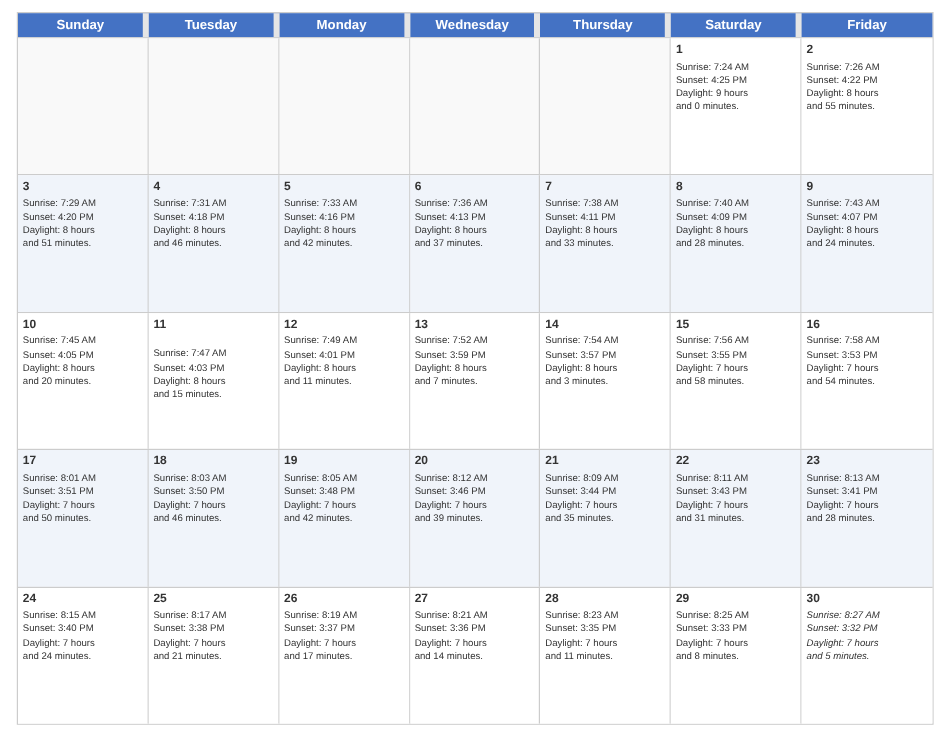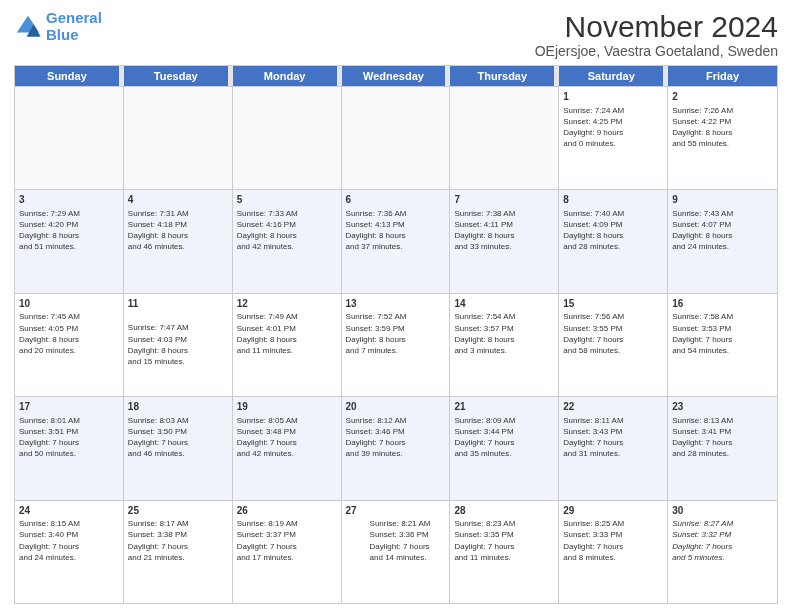--- a/index.html
+++ b/index.html
@@ -104,36 +104,20 @@
     .cell-info {
       font-size: 8px;
       color: #333;
       line-height: 1.4;
     }
   </style>
 </head>
 <body>
 
 <div class="page">
-  <div class="header">
-    <div class="logo">
-      <svg class="logo-icon" viewBox="0 0 40 40">
-        <polygon points="20,4 36,28 4,28" fill="#4a90d9"></polygon>
-        <polygon points="28,16 38,34 18,34" fill="#2a6099"></polygon>
-      </svg>
-      <div class="logo-text">
-        <div><span>General</span></div>
-        <div><span style="color:#4a90d9">Blue</span></div>
-      </div>
-    </div>
-    <div class="title-area">
-      <div class="month-title">November 2024</div>
-      <div class="location-title">OEjersjoe, Vaestra Goetaland, Sweden</div>
-    </div>
-  </div>
 
   <div class="calendar">
     <div class="cal-header-row">
       <div class="cal-header-cell">Sunday</div>
       <div class="cal-header-cell">Tuesday</div>
       <div class="cal-header-cell">Monday</div>
       <div class="cal-header-cell">Wednesday</div>
       <div class="cal-header-cell">Thursday</div>
       <div class="cal-header-cell">Saturday</div>
       <div class="cal-header-cell">Friday</div>
@@ -330,21 +314,21 @@
           </div>
           <div class="cal-cell">
             <span class="day-num">26</span>
             <div class="cell-info" style="white-space: pre-line;">Sunrise: 8:19 AM
 Sunset: 3:37 PM
 Daylight: 7 hours
 and 17 minutes.</div>
           </div>
           <div class="cal-cell">
             <span class="day-num">27</span>
-            <div class="cell-info" style="white-space: pre-line; margin-left: 24px;">Sunrise: 8:21 AM
+            <div class="cell-info" style="white-space: pre-line;">Sunrise: 8:21 AM
 Sunset: 3:36 PM
 Daylight: 7 hours
 and 14 minutes.</div>
           </div>
           <div class="cal-cell">
             <span class="day-num">28</span>
             <div class="cell-info" style="white-space: pre-line;">Sunrise: 8:23 AM
 Sunset: 3:35 PM
 Daylight: 7 hours
 and 11 minutes.</div>

